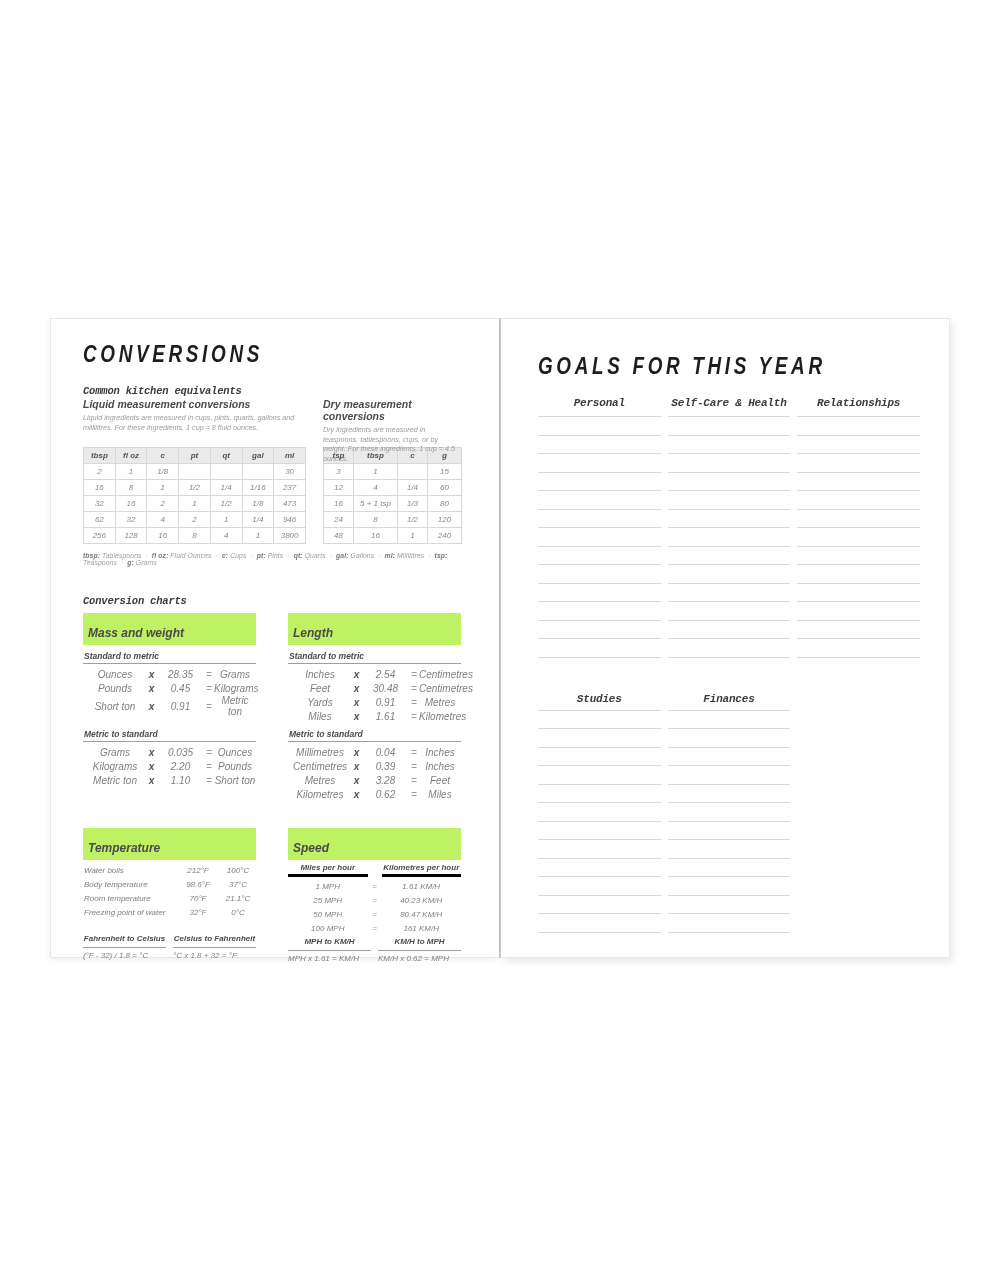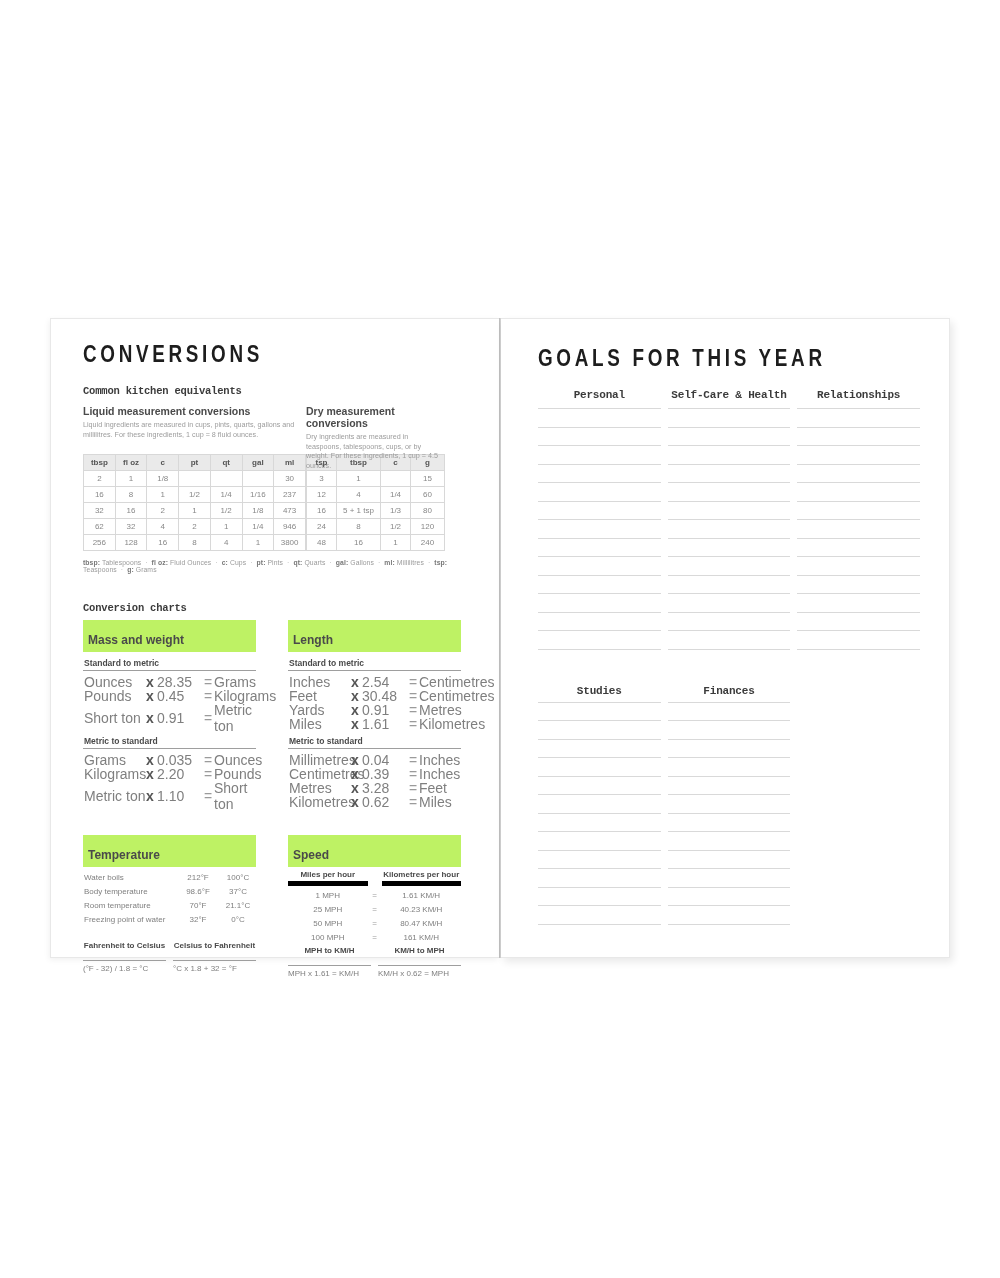--- a/index.html
+++ b/index.html
@@ -1,31 +1,31 @@
 <!DOCTYPE html>
 <html><head>
 <meta charset="utf-8">
 <style>
   * { margin:0; padding:0; box-sizing:border-box; }
   html,body { width:1000px; height:1278px; background:#ffffff; font-family:"Liberation Sans", sans-serif; }
   .spread { position:absolute; left:50px; top:318px; width:900px; height:640px; display:flex; }
-  .page { width:516px; height:640px; background:#fff; position:relative; }
+  .page { width:516px; height:640px; background:#fff; position:relative;font-style:italic; }
   .page-left { border:1px solid #e8e8e8; border-right:none; box-shadow:-1px 2px 6px rgba(0,0,0,0.06); padding:0 35px 0 32px; }
-  .page-right { border:1px solid #e8e8e8; border-left:none; box-shadow:3px 4px 8px rgba(0,0,0,0.09); padding:4px 29px 0 37px; }
+  .page-right { border:1px solid #e8e8e8; border-left:none; box-shadow:3px 4px 8px rgba(0,0,0,0.09); padding:12px 29px 0 37px; }
   .spine { width:2px; height:640px; background:linear-gradient(to right,#b9b9b9,#dcdcdc); }
 
   .page-title { font-weight:700; font-size:23px; line-height:1; letter-spacing:4.5px; color:#1d1d1d;
                 transform:scaleX(0.82); transform-origin:left center; white-space:nowrap; margin-top:24px; }
 
   .slab-heading { font-family:"Liberation Mono", monospace; font-weight:700; font-size:10.5px;
                   line-height:1.25; letter-spacing:-0.2px; color:#3b3b3b; }
   .kitchen-heading { margin-top:19px; }
   .charts-heading { margin-top:29px; }
 
-  .kitchen-grid { display:grid; grid-template-columns:223px 138px; margin-top:7px; }
+  .kitchen-grid { display:grid; grid-template-columns:223px 138px; column-gap:17px; margin-top:0; }
   .col-head { height:49px; overflow:visible; }
   .col-head h3 { font-size:10.5px; font-weight:700; color:#4a4a4a; margin-bottom:3px; }
   .col-head p { font-size:7.2px; line-height:1.32; color:#9c9c9c; }
 
   table.conv-table { width:100%; border-collapse:collapse; table-layout:fixed; font-size:8px; }
   table.conv-table th { background:#eaeaea; color:#555; font-weight:700; border:1px solid #d8d8d8; padding:3px 0; text-align:center; }
   table.conv-table td { color:#888; border:1px solid #d8d8d8; padding:3px 0; text-align:center; background:#fff; }
   table.dry th:nth-child(1){width:30px;} table.dry th:nth-child(2){width:44px;}
   table.dry th:nth-child(3){width:30px;} table.dry th:nth-child(4){width:34px;}
 
@@ -35,37 +35,37 @@
 
   .conv-grid { display:grid; grid-template-columns:173px 173px; column-gap:32px; margin-top:5px; align-items:start; }
   .temp-speed { margin-top:27px; }
 
   .bar { background:#bef264; height:12.5px; padding:16px 5px; font-size:12px; line-height:8.5px; font-weight:700; color:#4a4a4a; }
   .subhead { margin-top:6px; padding:0 0 2px 1px; font-size:8.5px; font-weight:700; color:#4a4a4a; border-bottom:1px solid #9e9e9e; }
   .rows { margin-top:3px; }
   .rows-std { min-height:56px; }
 
   .conv-row { display:grid; grid-template-columns:62px 11px 47px 10px auto; height:14px; align-items:center;
-              font-size:14px; color:#7f7f7f; padding-left:1px; }
+              font-size:10px; color:#7f7f7f; padding-left:1px;text-align:center; }
   .cx { font-weight:700; color:#555; }
   .ceq { color:#9b9b9b; }
 
   .temp-row { display:grid; grid-template-columns:1fr 44px 36px; height:14px; align-items:center; font-size:8px; color:#7f7f7f; padding-left:1px; }
   .temp-f, .temp-c { text-align:center; }
 
   .speed-heads { display:grid; grid-template-columns:1fr 1fr; gap:14px; margin-top:3px; }
-  .sh { font-size:8px; font-weight:700; color:#4a4a4a; text-align:center; padding-bottom:2px; border-bottom:5px solid #000000; }
+  .sh { font-size:8px; font-weight:700; color:#4a4a4a; text-align:center; padding-bottom:2px; border-bottom:3px solid #000000; }
   .speed-rows { margin-top:2px; }
   .speed-row { display:grid; grid-template-columns:1fr 14px 1fr; height:14px; align-items:center; font-size:8px; color:#7f7f7f; text-align:center; }
   .speed-row .ceq { text-align:center; }
 
   .formula-row { display:grid; grid-template-columns:1fr 1fr; gap:7px; }
   .fr-temp { margin-top:15px; }
   .fr-speed { margin-top:2px; }
-  .fb-title { font-size:8px; font-weight:700; color:#4a4a4a; text-align:center; padding-bottom:10px; border-bottom:1px solid #9e9e9e; white-space:nowrap; }
+  .fb-title { font-size:8px; font-weight:700; color:#4a4a4a; text-align:center; padding-bottom:4px; border-bottom:1px solid #9e9e9e; white-space:nowrap; }
   .fb-formula { margin-top:3px; font-size:8px; color:#7f7f7f; text-align:left; white-space:nowrap; }
 
   .goals-group { display:grid; grid-template-columns:1fr 1fr 1fr; gap:7px; margin-top:19px; }
   .goals-group.second { margin-top:35px; }
   .goal-head { text-align:center; font-size:11px; height:14px; }
   .rules { margin-top:0; }
   .rule { height:18.5px; border-bottom:1px solid #d9d9d9; }
   .rules.g1 .rule:first-child { height:6px; }
   .rules.g2 .rule:first-child { height:4px; }
 </style>

